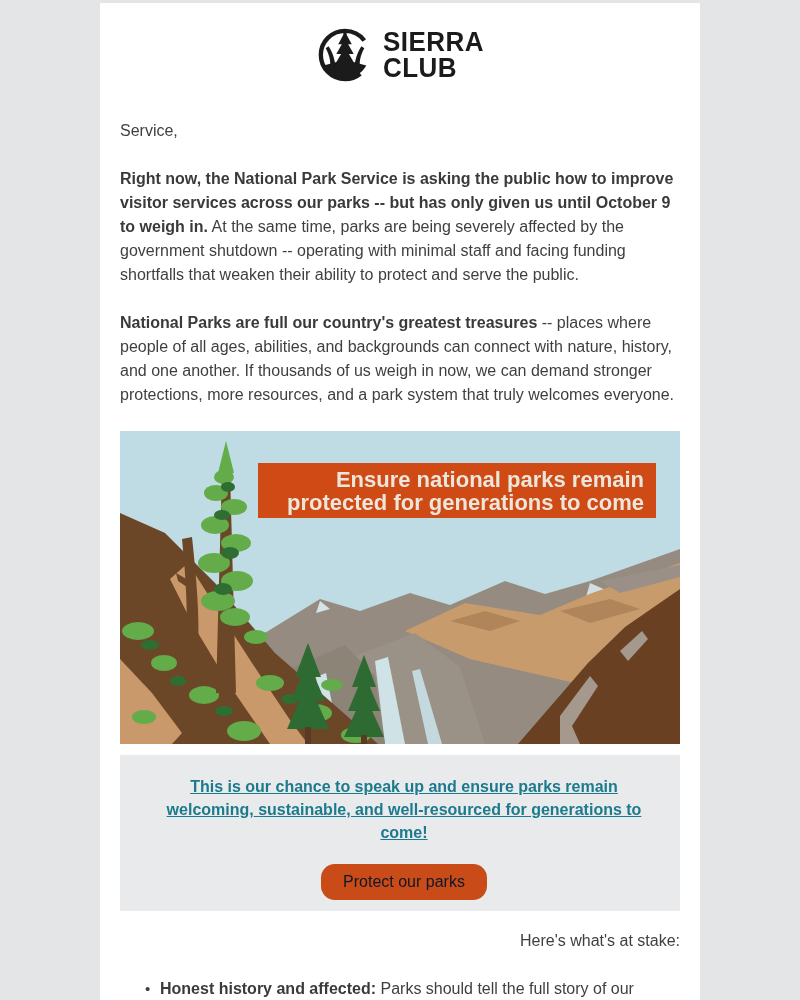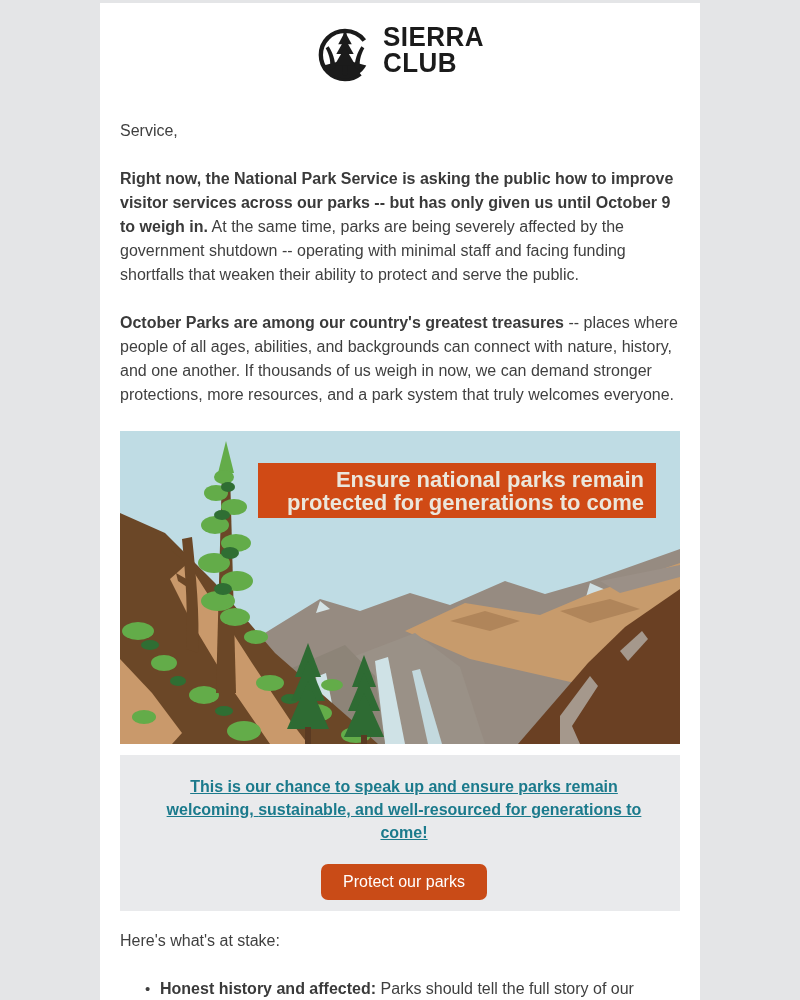--- a/index.html
+++ b/index.html
@@ -16,21 +16,21 @@
     margin: 3px auto 0 auto;
     background: #ffffff;
     min-height: 997px;
     padding-top: 22px;
     box-sizing: border-box;
   }
   
   .logo-row {
     display: flex;
     justify-content: center;
-    align-items: flex-start;
+    align-items: center;
     gap: 9px;
     height: 58px;
     margin-bottom: 36px;
   }
   .logo-emblem svg { display: block; }
   .logo-text {
     color: #1b1b1b;
     font-weight: 700;
     font-size: 26px;
     line-height: 24px;
@@ -68,32 +68,32 @@
     line-height: 23px;
     text-decoration: underline;
     display: block;
     cursor: pointer;
   }
   .cta-button {
     display: inline-block;
     margin-top: 20px;
     margin-bottom: 1px;
     background: #c94b17;
-    color: #ffffff;
+    color: #0f172a;
     font-size: 16px;
     line-height: 16px;
     padding: 10px 22px;
     border: none;
-    border-radius: 7px;
+    border-radius: 14px;
     text-decoration: none;
     cursor: pointer;
     font-family: "Liberation Sans", "DejaVu Sans", sans-serif;
   }
   
-  .stake-intro { margin: 0 0 16px 0; }
+  .stake-intro { margin: 0 0 16px 0; text-align: right; }
   ul.stake-list {
     margin: 0;
     padding: 0 0 0 40px;
     list-style: none;
   }
   ul.stake-list li {
     position: relative;
     margin-bottom: 16px;
   }
   ul.stake-list li::before {
@@ -134,21 +134,21 @@
       <div>CLUB</div>
     </span>
   </div>
 
   <div class="content">
 
     <p class="greeting">Service,</p>
 
     <p><b>Right now, the National Park Service is asking the public how to improve visitor services across our parks -- but has only given us until October 9 to weigh in.</b><span> At the same time, parks are being severely affected by the government shutdown -- operating with minimal staff and facing funding shortfalls that weaken their ability to protect and serve the public.</span></p>
 
-    <p><b>October Parks are among our country's greatest treasures</b><span> -- places where people of all ages, abilities, and backgrounds can connect with nature, history, and one another. If thousands of us weigh in now, we can demand stronger protections, more resources, and a park system that truly welcomes everyone.</span></p>
+    <p><b>National Parks are full our country's greatest treasures</b><span> -- places where people of all ages, abilities, and backgrounds can connect with nature, history, and one another. If thousands of us weigh in now, we can demand stronger protections, more resources, and a park system that truly welcomes everyone.</span></p>
 
     <div class="hero">
       <svg width="560" height="313" viewBox="0 0 560 313">
 
         <rect x="0" y="0" width="560" height="313" fill="#bfdce4"></rect>
 
         <polygon points="140,205 200,168 240,180 290,162 330,174 385,150 425,163 470,150 560,118 560,313 140,313" fill="#968b81"></polygon>
 
         <polygon points="200,170 210,178 196,182" fill="#d4e3e6"></polygon>
         <polygon points="470,152 488,160 466,166" fill="#cfdfe3"></polygon>

